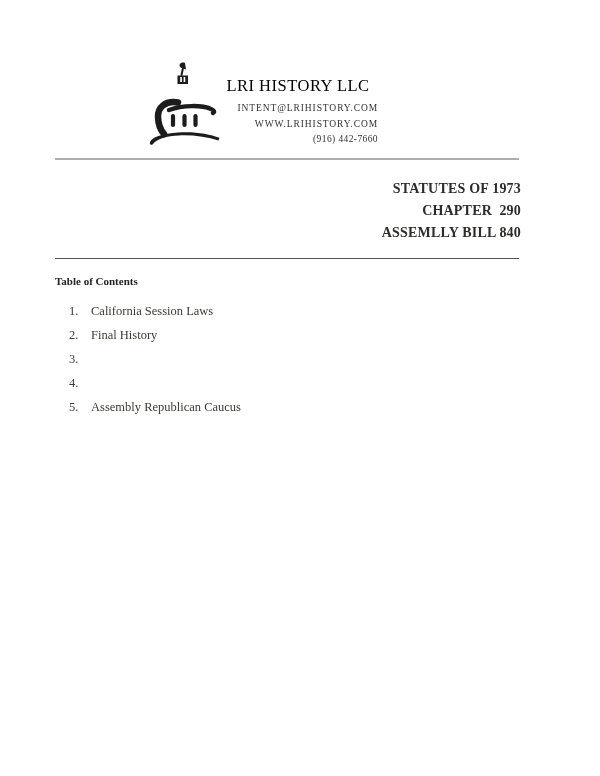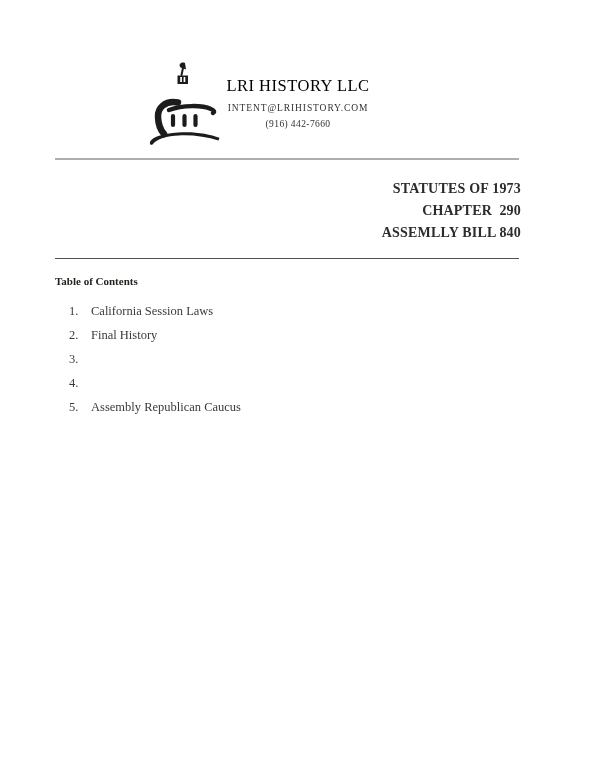--- a/index.html
+++ b/index.html
@@ -38,20 +38,21 @@
     letter-spacing: 0.5px;
     white-space: nowrap;
     color: #000000;
   }
   .contact-line {
     font-size: 9.5px;
     line-height: 15.5px;
     letter-spacing: 0.9px;
     white-space: nowrap;
     color: #33312e;
+    text-align: right;
   }
   .contact-line.first { margin-top: 5px; }
   .contact-line.phone { letter-spacing: 0.4px; }
 
   
   .rule { position: absolute; left: 55px; width: 464px; }
   .rule-top { top: 158px; height: 2px; background: #aeaeae; }
   .rule-bottom { top: 258px; height: 1px; background: #55524e; }
 
   
@@ -122,20 +123,21 @@
     <path d="M28 56 L28 65" stroke="#1c1c1c" stroke-width="4.2" stroke-linecap="round"></path>
     <path d="M39.5 56 L39.5 65" stroke="#1c1c1c" stroke-width="4.2" stroke-linecap="round"></path>
     <path d="M50.5 56 L50.5 65" stroke="#1c1c1c" stroke-width="4.2" stroke-linecap="round"></path>
 
     <path d="M5 82 C7 77 18 73.5 33 72.5 C50 71.3 64 74 74.5 77.8 L73.5 80.6 C62 76.8 48 74.8 34 75.4 C22 76 11.5 78.8 8 84 C6.3 85.8 4.3 84.6 5 82 Z" fill="#1c1c1c"></path>
   </svg>
 
   <div class="header-text">
     <div class="company-name">LRI HISTORY LLC</div>
     <div class="contact-line first">INTENT@LRIHISTORY.COM</div>
+    <div class="contact-line">WWW.LRIHISTORY.COM</div>
     <div class="contact-line phone">(916) 442-7660</div>
   </div>
 
   <div class="rule rule-top"></div>
 
   <div class="statutes">
     <div>STATUTES OF 1973</div>
     <div>CHAPTER  290</div>
     <div>ASSEMLLY BILL 840</div>
   </div>

